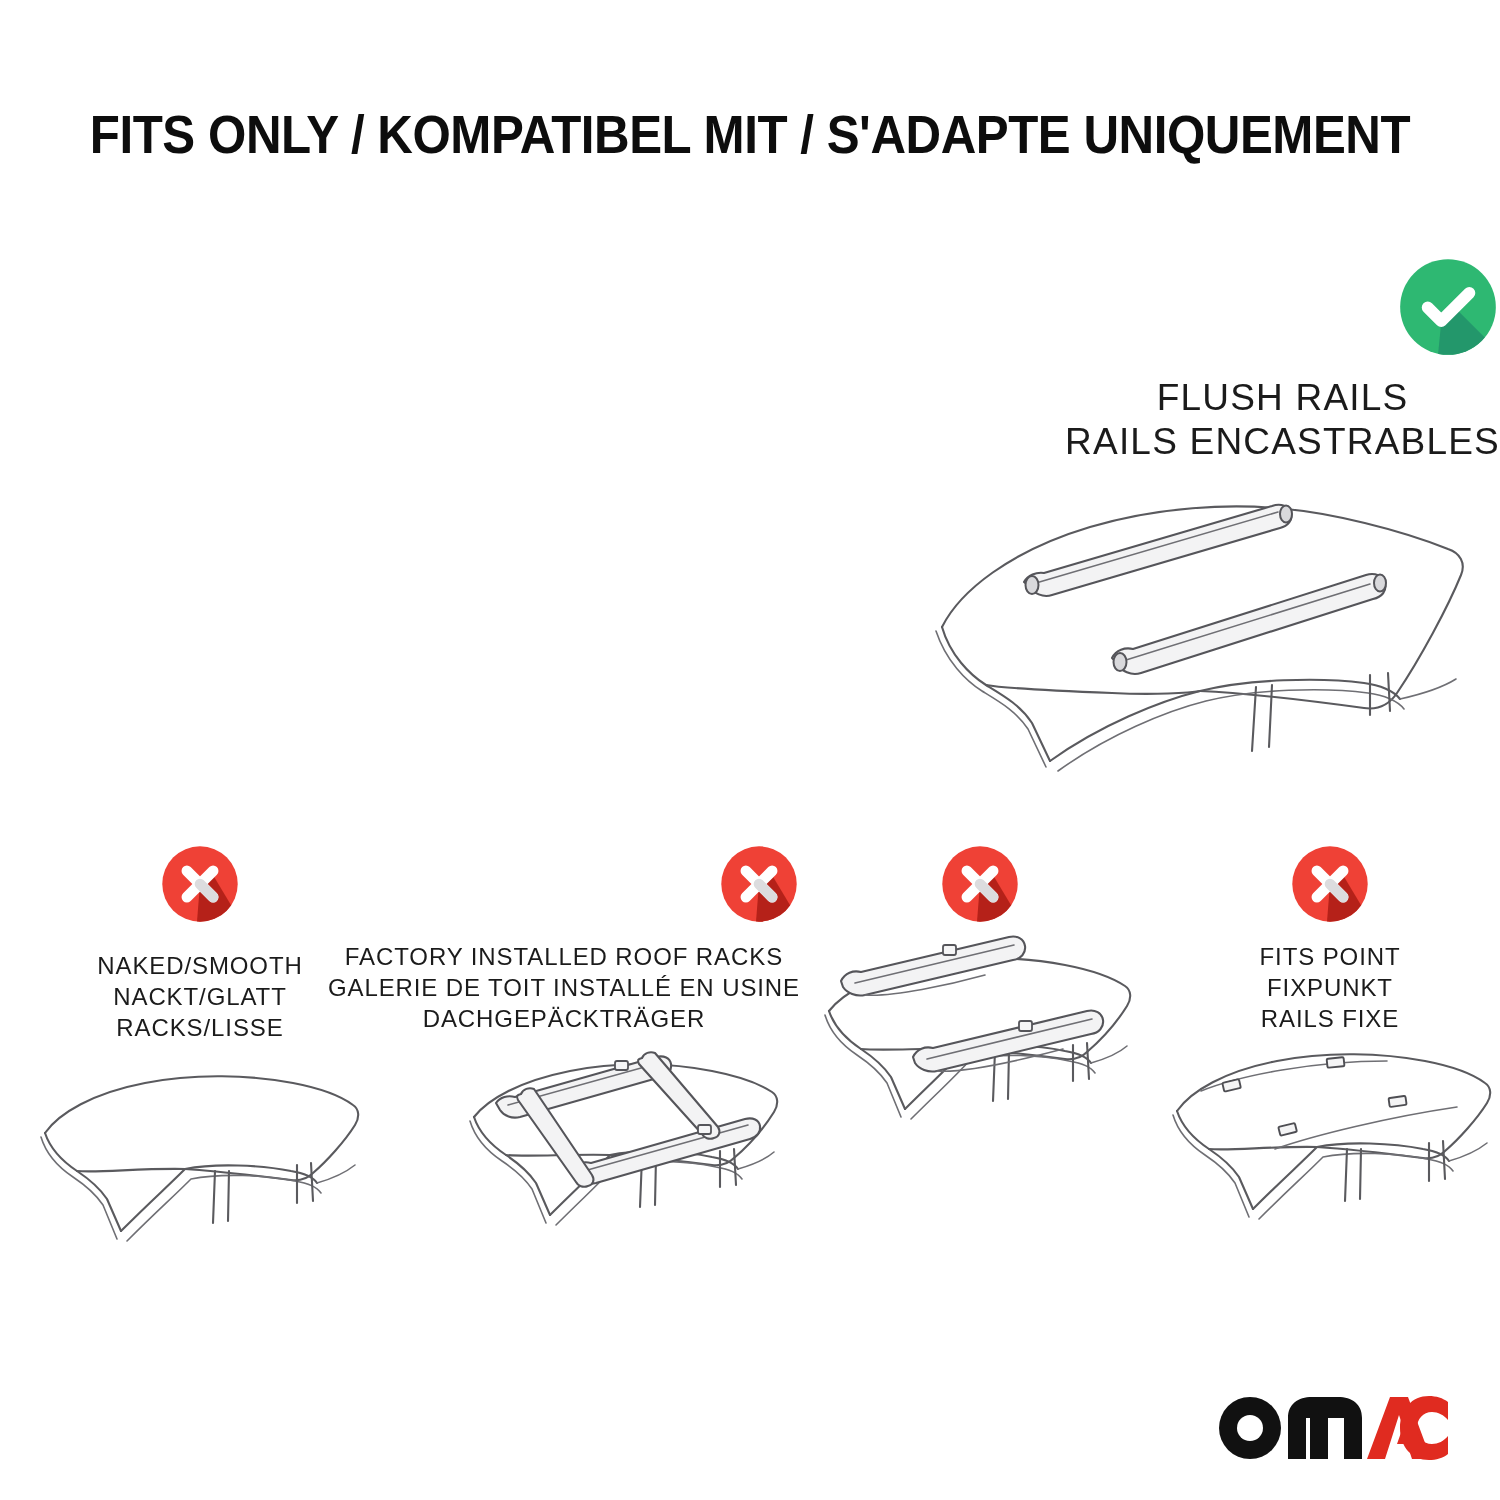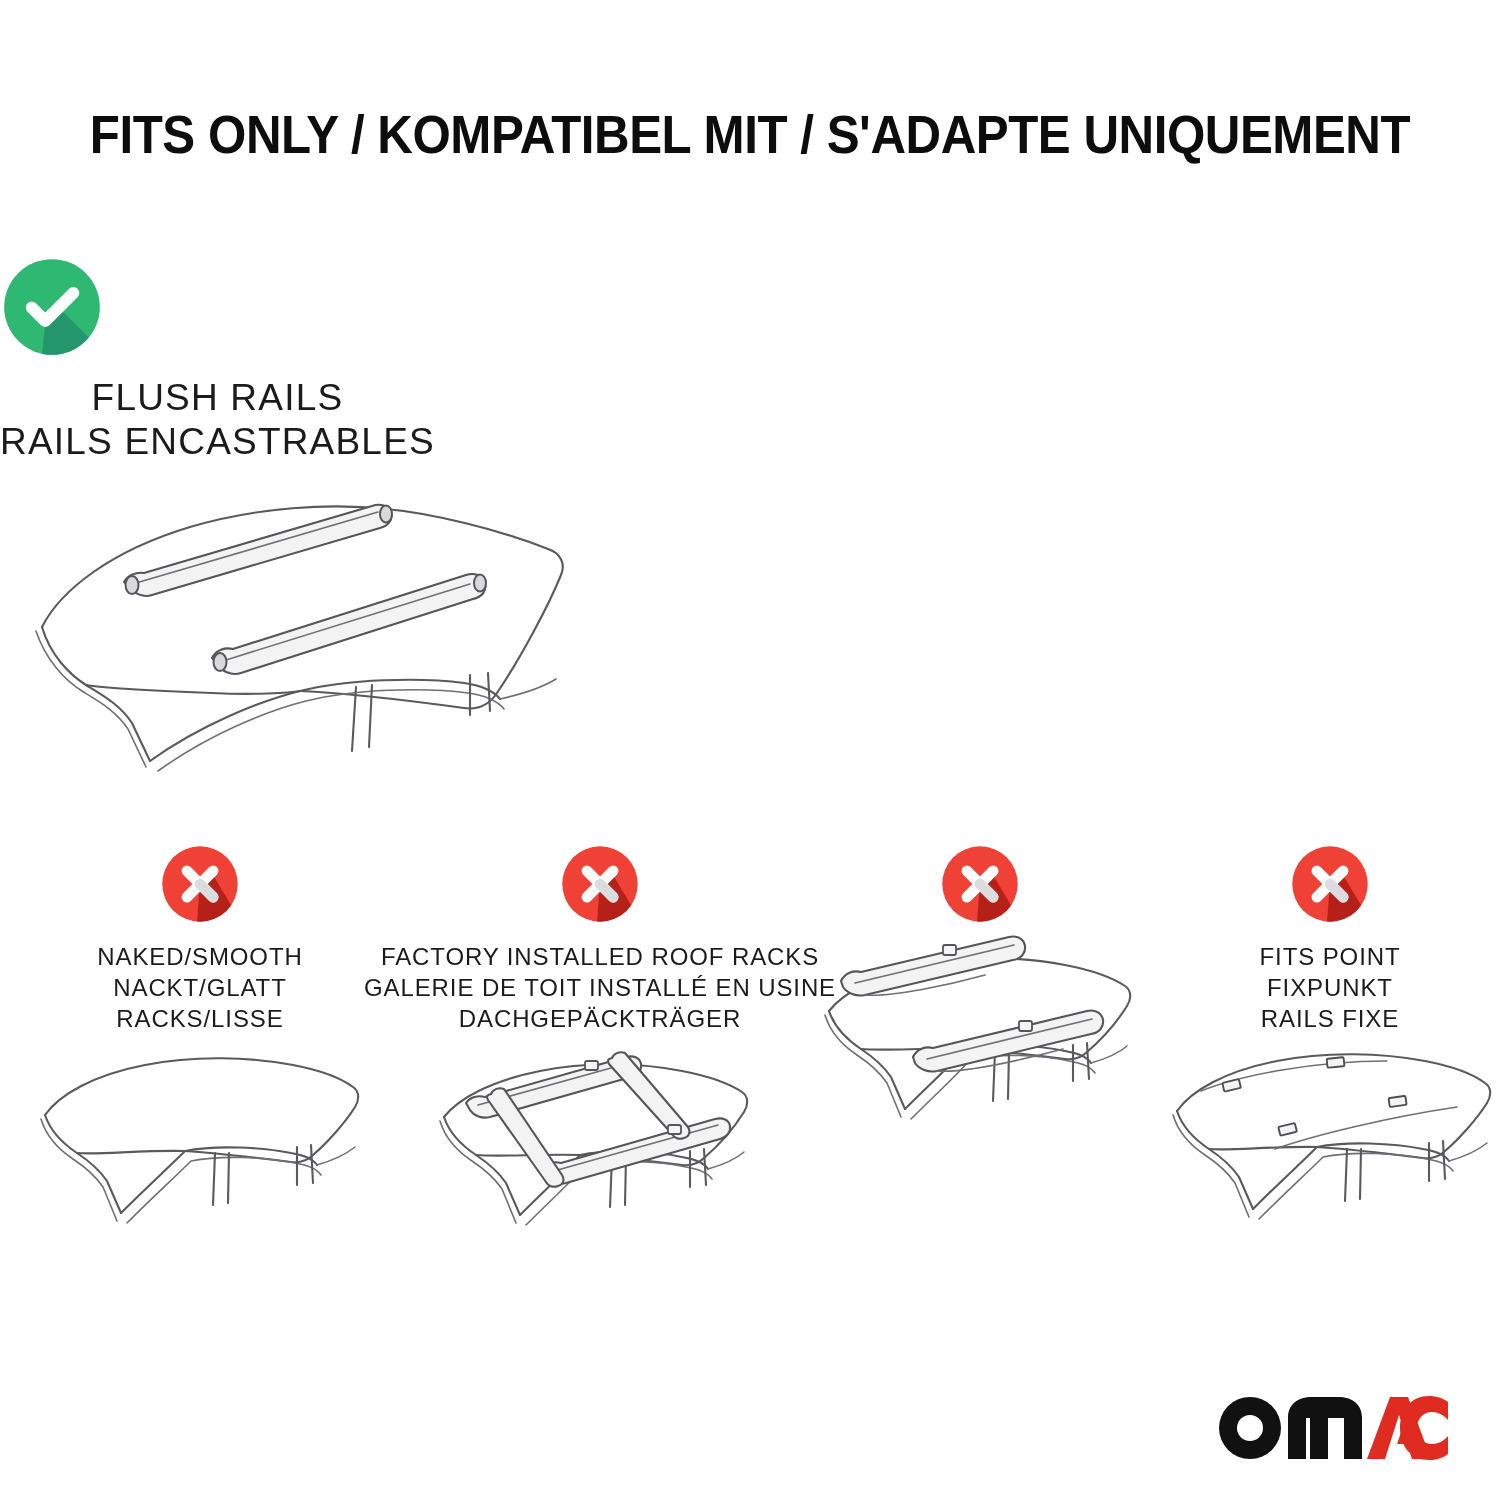--- a/index.html
+++ b/index.html
@@ -34,21 +34,21 @@
   }
 
   
   .hero {
     position: absolute;
     left: 0;
     top: 255px;
     width: 1500px;
     display: flex;
     flex-direction: column;
-    align-items: flex-start;
+    align-items: flex-end;
   }
   .badge-check {
     width: 104px;
     height: 104px;
   }
   .hero-caption {
     margin-top: 17px;
     text-align: center;
     font-size: 37px;
     line-height: 1.18;
@@ -71,22 +71,22 @@
     top: 843px;
     width: 1500px;
     display: flex;
     align-items: flex-start;
   }
   .col {
     display: flex;
     flex-direction: column;
     align-items: center;
   }
-  .col-0 { width: 400px; }
-  .col-1 { width: 400px; }
+  .col-0 { width: 400px; gap: 9px; }
+  .col-1 { width: 400px; align-items: flex-end; }
   .col-2 { width: 360px; }
   .col-3 { width: 340px; }
 
   .badge-x {
     width: 82px;
     height: 82px;
   }
   .col-caption {
     margin-top: 16px;
     text-align: center;

